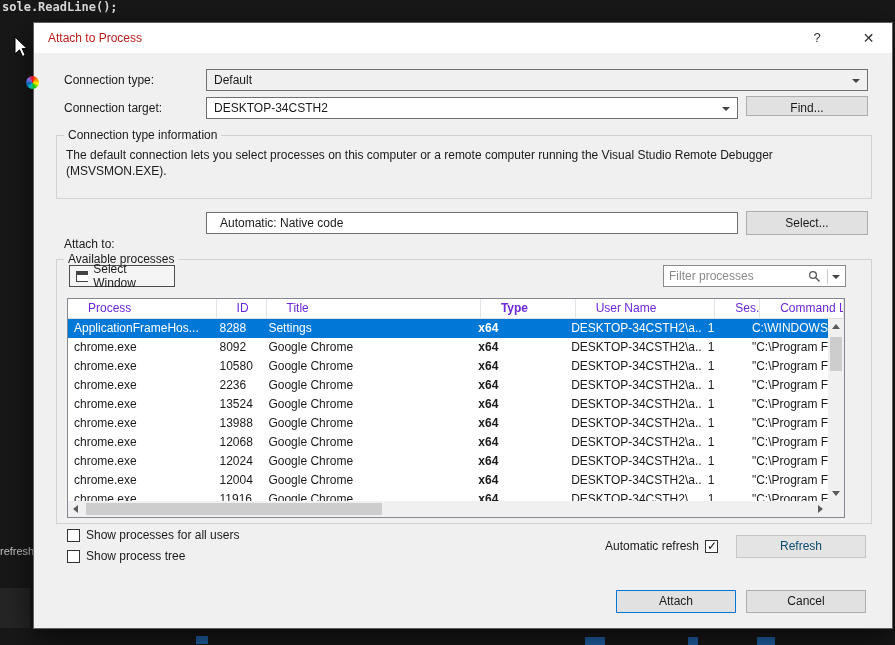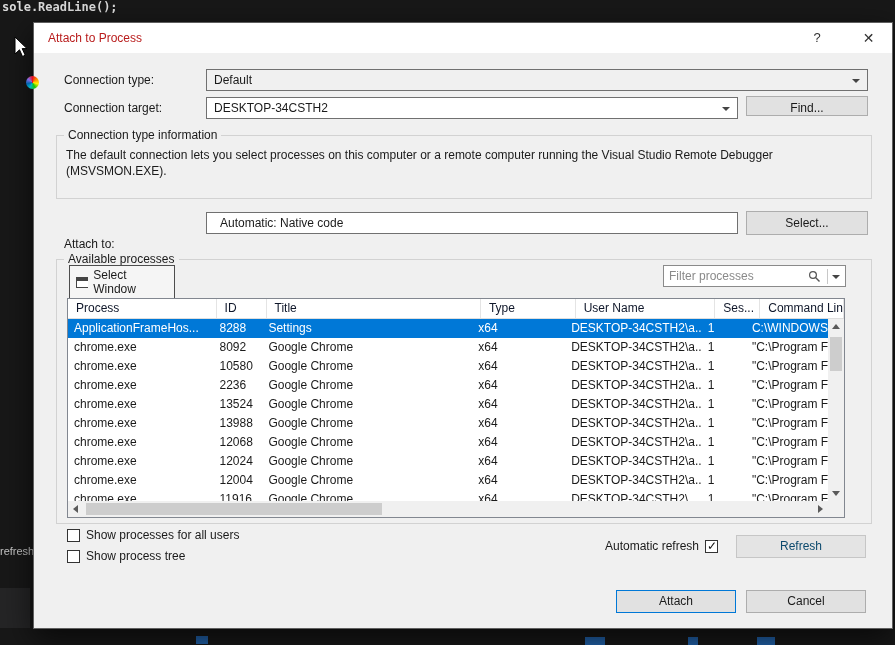--- a/index.html
+++ b/index.html
@@ -30,37 +30,37 @@
   .tbox { position:absolute; height:22px; border:1px solid #707070; background:#fff; padding-left:13px; line-height:20px; white-space:nowrap; }
 
   .btn { position:absolute; background:#e1e1e1; border:1px solid #adadad; text-align:center; color:#1a1a1a; }
   .btn.default { border:1px solid #0078d7; }
   .btn.disabled { background:#e4e4e4; border-color:#c6c6c6; color:#0c4a6e; }
 
   .group { position:absolute; border:1px solid #d2d2d2; }
   .group-label { position:absolute; top:-8px; left:7px; background:#f0f0f0; padding:0 4px; white-space:nowrap; }
   .info-text { position:absolute; left:9px; top:11px; width:778px; line-height:16px; color:#1a1a1a; }
 
-  .sw-btn { position:absolute; left:35px; top:242px; width:106px; height:22px; background:#f5f5f5; border:1px solid #4d4d4d; display:flex; align-items:center; gap:5px; padding:16px 6px; }
+  .sw-btn { position:absolute; left:35px; top:242px; width:106px; height:22px; background:#f5f5f5; border:1px solid #4d4d4d; display:flex; align-items:center; gap:5px; padding:4px 6px; }
   .filter { position:absolute; left:629px; top:242px; width:183px; height:22px; background:#fff; border:1px solid #8a8a8a; }
   .filter input { position:absolute; left:5px; top:1px; width:130px; height:18px; border:none; outline:none; font:12px "Liberation Sans",sans-serif; color:#333; background:transparent; }
   .filter input::placeholder { color:#8a8a8a; }
   .filter .sep { position:absolute; right:17px; top:3px; width:1px; height:15px; background:#c8c8c8; }
   .filter .sicon { position:absolute; right:24px; top:4px; }
   .filter .fchev { right:5px; top:9px; }
 
   
   .ptable { position:absolute; left:33px; top:275px; width:778px; height:220px; background:#fff; border:1px solid #828790; }
   .thead { position:absolute; left:0; top:0; width:100%; height:20px; display:flex; background:#fff; border-bottom:1px solid #dedede; overflow:hidden; }
-  .hcell { height:20px; line-height:19px; padding-left:8px; border-right:1px solid #e4e4e4; overflow:hidden; white-space:nowrap; color:#0f172a; }
+  .hcell { height:20px; line-height:19px; padding-left:20px; border-right:1px solid #e4e4e4; overflow:hidden; white-space:nowrap; color:#6d28d9; }
   .tbody { position:absolute; left:0; top:20px; right:16px; bottom:16px; overflow:hidden; }
   .trow { display:flex; height:19px; line-height:19px; white-space:nowrap; }
   .trow.sel { background:#0078d7; color:#fff; }
   .tcell { overflow:hidden; padding-left:6px; }
-  .c0{width:149px;} .c1{width:50px;} .c2{width:215px;} .c3{width:95px;} .c4{width:140px;} .c5{width:45px;} .c6{width:84px;}
+  .c0{width:149px;} .c1{width:50px;} .c2{width:215px;} .c3{width:95px;font-weight:bold;} .c4{width:140px;} .c5{width:45px;} .c6{width:84px;}
 
   .vscroll { position:absolute; right:0; top:20px; bottom:16px; width:16px; background:#f0f0f0; }
   .hscroll { position:absolute; left:0; bottom:0; right:16px; height:16px; background:#f0f0f0; }
   .corner { position:absolute; right:0; bottom:0; width:16px; height:16px; background:#f0f0f0; }
   .thumb-v { position:absolute; left:2px; width:12px; top:18px; height:34px; background:#cdcdcd; }
   .thumb-h { position:absolute; top:2px; height:12px; left:18px; width:296px; background:#cdcdcd; }
   .arr { position:absolute; width:0; height:0; }
   .arr.up   { left:4px; top:5px;  border-left:4px solid transparent; border-right:4px solid transparent; border-bottom:5px solid #5a5a5a; }
   .arr.down { left:4px; bottom:5px; border-left:4px solid transparent; border-right:4px solid transparent; border-top:5px solid #5a5a5a; }
   .arr.left { left:5px; top:4px;  border-top:4px solid transparent; border-bottom:4px solid transparent; border-right:5px solid #5a5a5a; }

